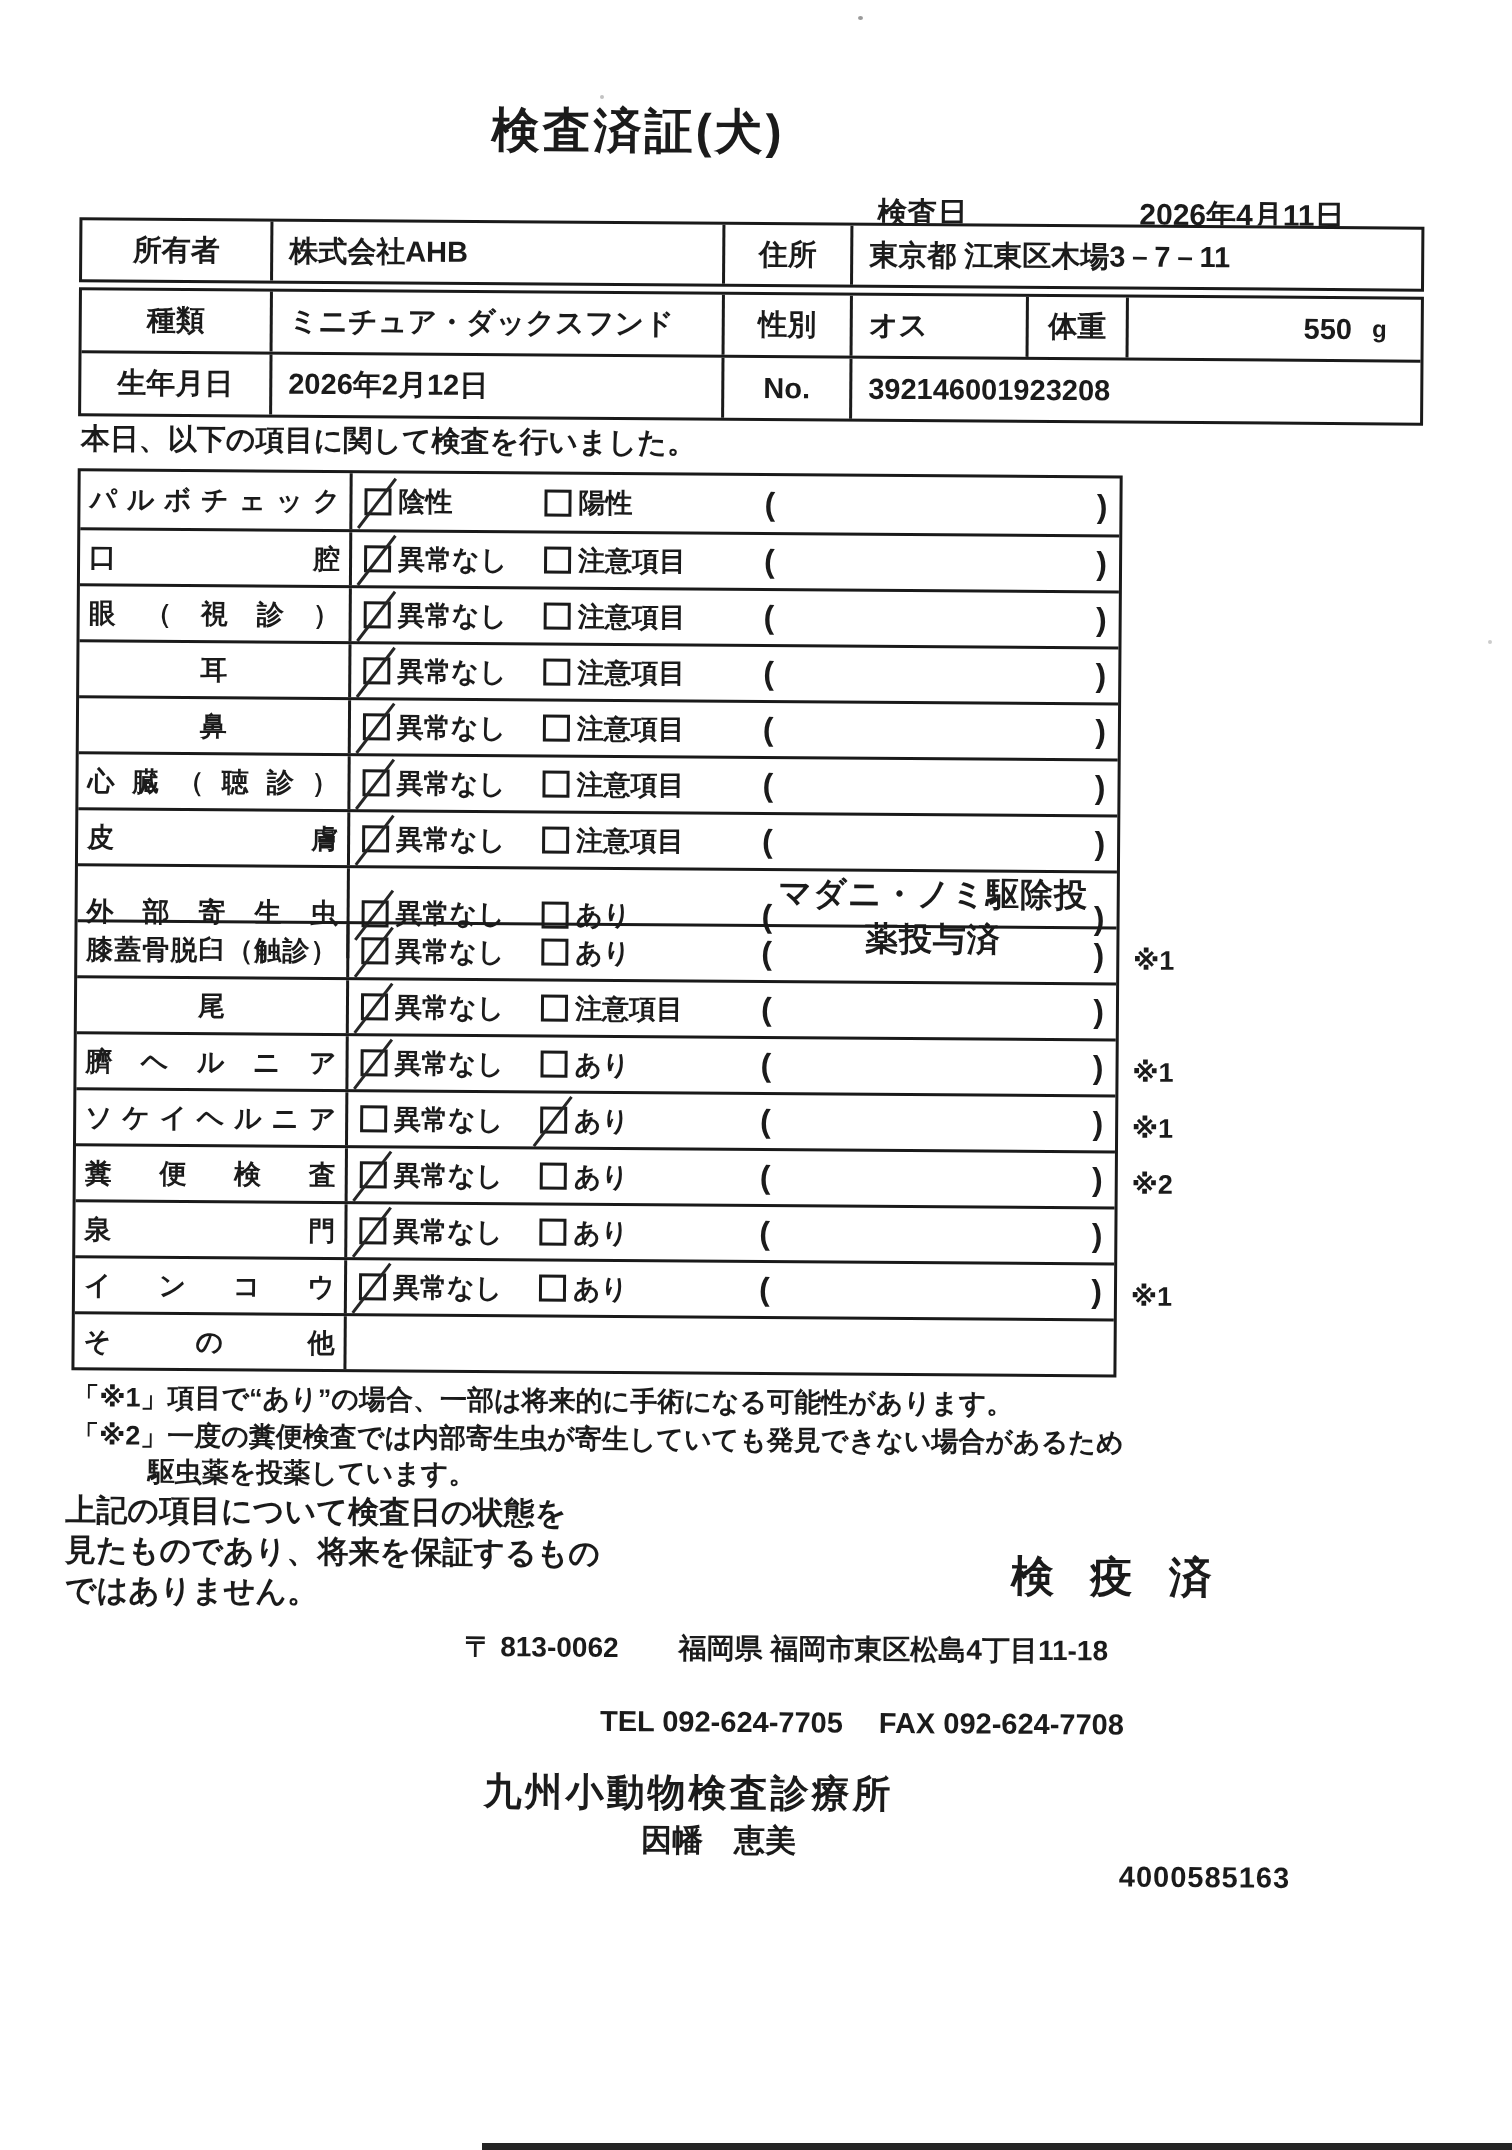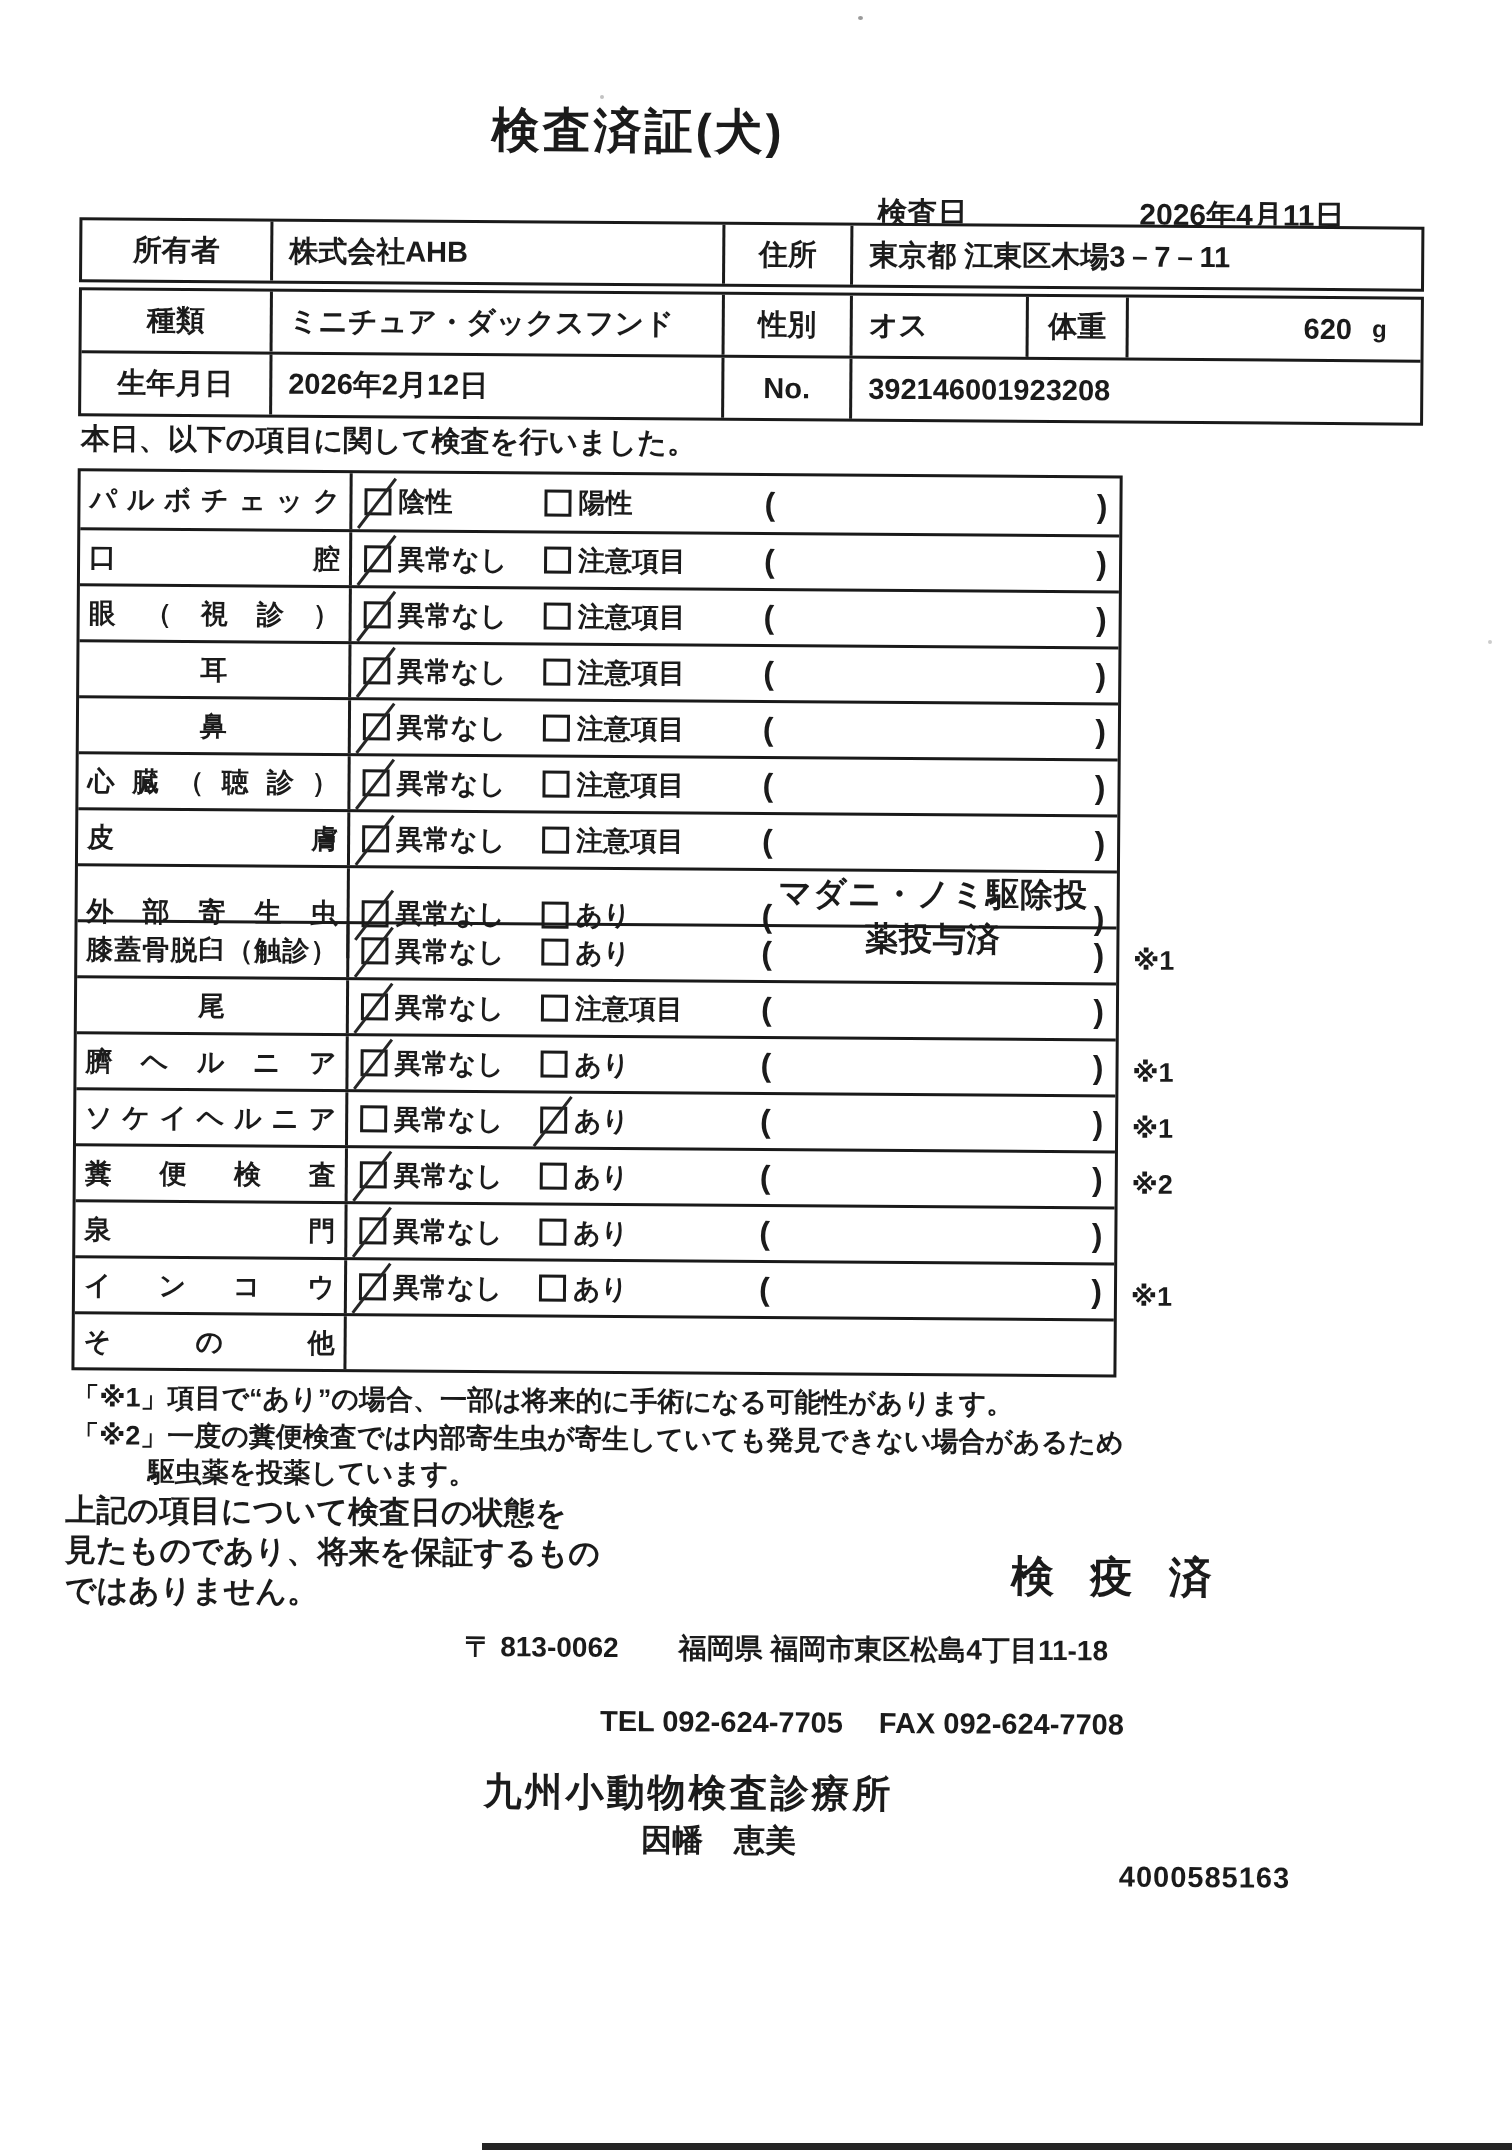--- a/index.html
+++ b/index.html
@@ -102,21 +102,21 @@
     </div>
 
     <div class="info-table pet-table">
       <div class="pet-row pet-row-1">
         <div class="cell lab">種類</div>
         <div class="cell val">ミニチュア・ダックスフンド</div>
         <div class="cell lab">性別</div>
         <div class="cell val">オス</div>
         <div class="cell lab">体重</div>
         <div class="cell weight">
-          <span>620</span>
+          <span>550</span>
           <span class="unit">g</span>
         </div>
       </div>
       <div class="pet-row pet-row-2">
         <div class="cell lab">生年月日</div>
         <div class="cell val">2026年2月12日</div>
         <div class="cell lab">No.</div>
         <div class="cell val">392146001923208</div>
       </div>
     </div>

